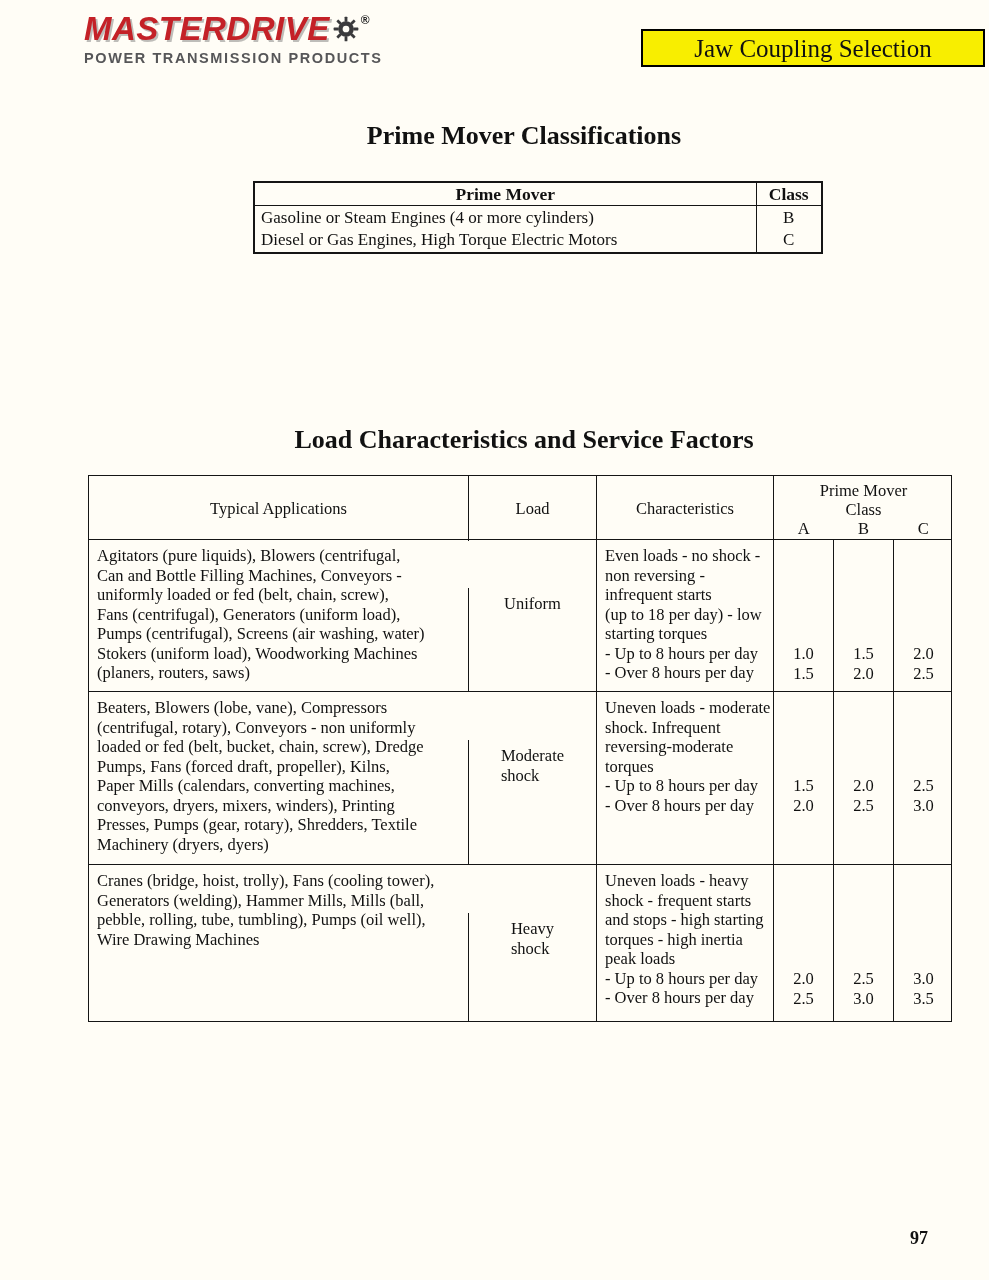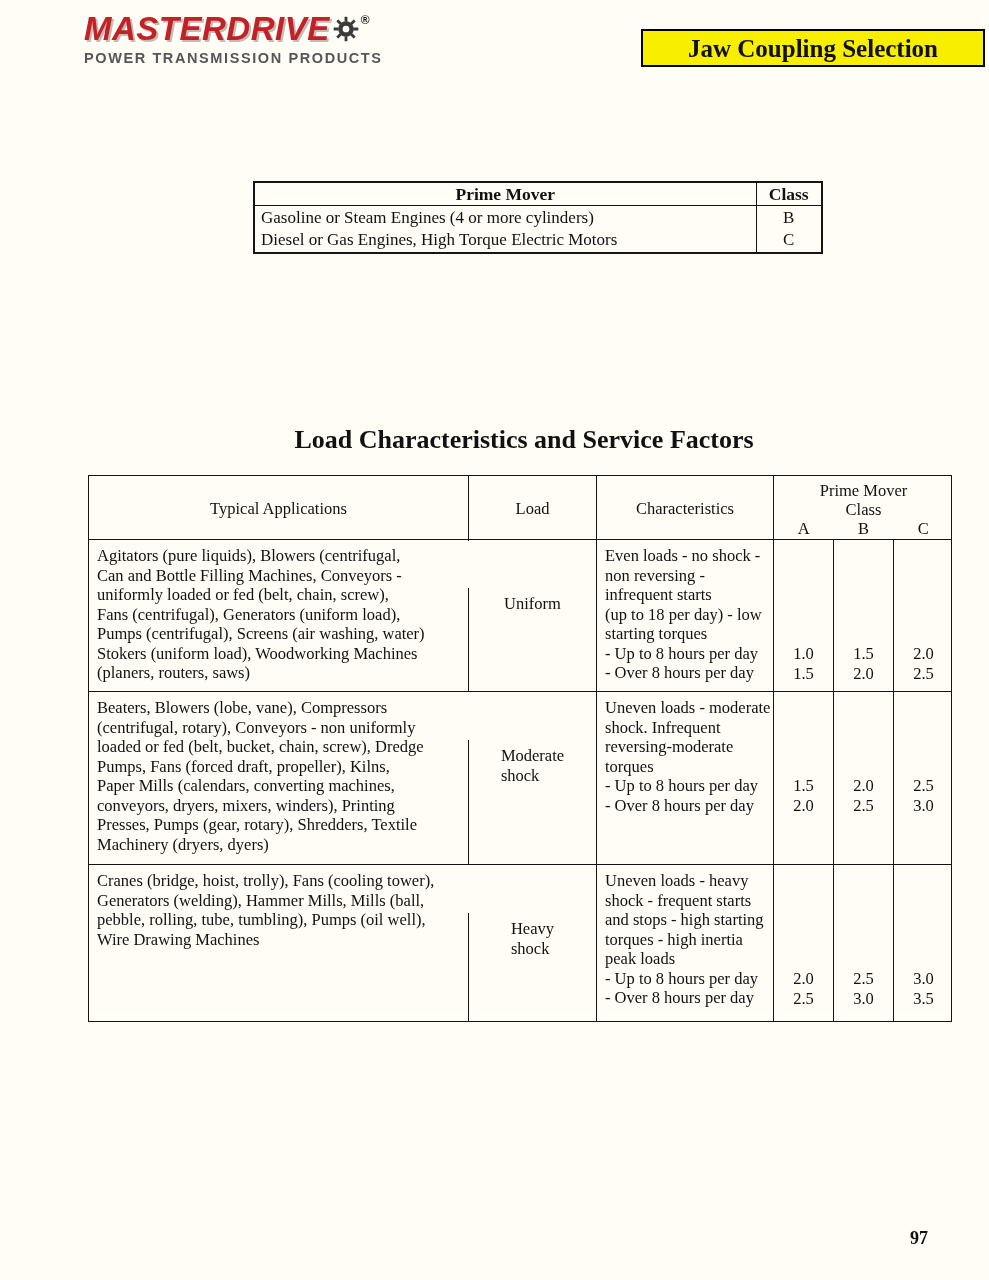--- a/index.html
+++ b/index.html
@@ -39,21 +39,21 @@
 
   
   .banner {
     position: absolute; left: 641px; top: 29px;
     width: 344px; height: 38px;
     background: #f8ee00;
     border: 2.5px solid #000;
     display: flex; align-items: center; justify-content: center;
   }
   .banner span {
-    font-weight: bold; font-size: 25px; line-height: 1;
+    font-weight: normal; font-size: 25px; line-height: 1;
   }
 
   
   .sec-title {
     position: absolute; left: 59px; width: 930px;
     text-align: center; font-weight: bold; font-size: 26px;
   }
   .title-1 { top: 121px; }
   .title-2 { top: 425px; }
 
@@ -141,20 +141,21 @@
       </span>
       <span class="reg">®</span>
     </div>
     <div class="tagline">POWER TRANSMISSION PRODUCTS</div>
   </div>
 
   <div class="banner">
     <span>Jaw Coupling Selection</span>
   </div>
 
+  <h2 class="sec-title title-1">Prime Mover Classifications</h2>
 
   <table class="pm-table">
     <thead>
       <tr>
         <th class="mover-h">Prime Mover</th>
         <th class="col-class">Class</th>
       </tr>
     </thead>
     <tbody>
       <tr>

